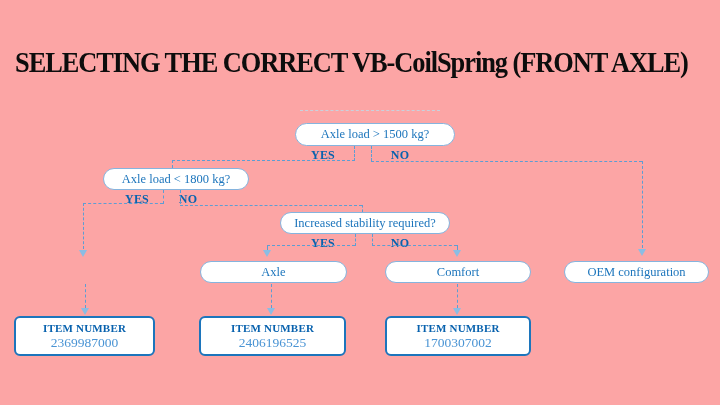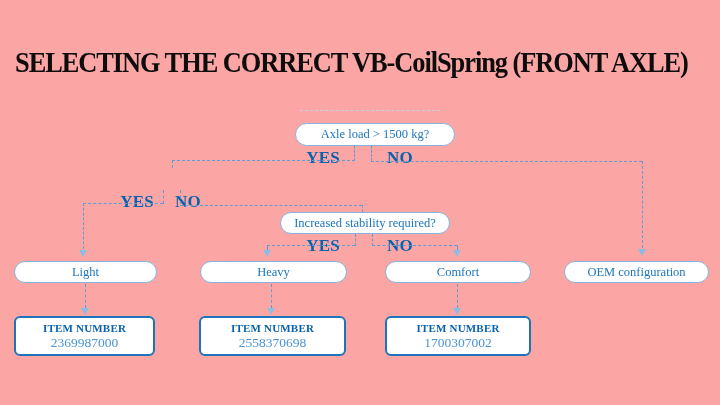--- a/index.html
+++ b/index.html
@@ -18,21 +18,21 @@
   .pill{
     position:absolute;box-sizing:border-box;background:#fff;
     border:1.5px solid #85b4de;border-radius:13px;
     color:#1c75bc;font-size:12.5px;text-align:center;
     display:flex;align-items:center;justify-content:center;
     white-space:nowrap;
   }
   
   .yn{
     position:absolute;width:44px;text-align:center;
-    font-size:17px;font-weight:bold;color:#0862ae;letter-spacing:0.2px;
+    font-size:12px;font-weight:bold;color:#0862ae;letter-spacing:0.2px;
   }
   
   .hline{position:absolute;height:0;border-top:1.5px dashed #5e9dd3;}
   .vline{position:absolute;width:0;border-left:1.5px dashed #5e9dd3;}
   .faint{border-top:1.5px dashed #c8d2de;}
   
   .arrow{
     position:absolute;width:0;height:0;
     border-left:4.5px solid transparent;border-right:4.5px solid transparent;
     border-top:7px solid #8bbde4;
@@ -64,20 +64,23 @@
   <div class="vline" style="left:354px;top:146px;height:15px;"></div>
   <div class="vline" style="left:371px;top:146px;height:15px;"></div>
 
   <div class="hline" style="left:172px;top:160px;width:183px;"></div>
   <div class="vline" style="left:172px;top:160px;height:8px;"></div>
 
   <div class="hline" style="left:371px;top:161px;width:271px;"></div>
   <div class="vline" style="left:642px;top:161px;height:87px;"></div>
   <div class="arrow" style="left:638px;top:249px;"></div>
 
+  <div class="pill" style="left:103px;top:168px;width:146px;height:22px;">
+    <span>Axle load &lt; 1800 kg?</span>
+  </div>
   <div class="yn" style="left:115px;top:192px;">YES</div>
   <div class="yn" style="left:166px;top:192px;">NO</div>
   <div class="vline" style="left:163px;top:190px;height:14px;"></div>
   <div class="vline" style="left:180px;top:190px;height:14px;"></div>
 
   <div class="hline" style="left:83px;top:203px;width:80px;"></div>
   <div class="vline" style="left:83px;top:203px;height:46px;"></div>
   <div class="arrow" style="left:79px;top:250px;"></div>
 
   <div class="hline" style="left:180px;top:205px;width:182px;"></div>
@@ -92,25 +95,22 @@
   <div class="vline" style="left:372px;top:234px;height:12px;"></div>
 
   <div class="hline" style="left:267px;top:245px;width:88px;"></div>
   <div class="vline" style="left:267px;top:245px;height:5px;"></div>
   <div class="arrow" style="left:263px;top:250px;"></div>
 
   <div class="hline" style="left:372px;top:245px;width:85px;"></div>
   <div class="vline" style="left:457px;top:245px;height:5px;"></div>
   <div class="arrow" style="left:453px;top:250px;"></div>
 
-  <div class="pill" style="left:14px;top:261px;width:143px;height:22px;">
-    <span>Light</span>
-  </div>
   <div class="pill" style="left:200px;top:261px;width:147px;height:22px;">
-    <span>Heavy</span>
+    <span>Axle</span>
   </div>
   <div class="pill" style="left:385px;top:261px;width:146px;height:22px;">
     <span>Comfort</span>
   </div>
   <div class="pill" style="left:564px;top:261px;width:145px;height:22px;">
     <span>OEM configuration</span>
   </div>
 
   <div class="vline" style="left:85px;top:284px;height:24px;"></div>
   <div class="arrow" style="left:81px;top:308px;"></div>
@@ -118,20 +118,20 @@
   <div class="arrow" style="left:267px;top:308px;"></div>
   <div class="vline" style="left:457px;top:284px;height:24px;"></div>
   <div class="arrow" style="left:453px;top:308px;"></div>
 
   <div class="ibox" style="left:14px;top:316px;width:141px;height:40px;">
     <div class="head">ITEM NUMBER</div>
     <div class="num">2369987000</div>
   </div>
   <div class="ibox" style="left:199px;top:316px;width:147px;height:40px;">
     <div class="head">ITEM NUMBER</div>
-    <div class="num">2558370698</div>
+    <div class="num">2406196525</div>
   </div>
   <div class="ibox" style="left:385px;top:316px;width:146px;height:40px;">
     <div class="head">ITEM NUMBER</div>
     <div class="num">1700307002</div>
   </div>
 
 </div>
 
 </body></html>

